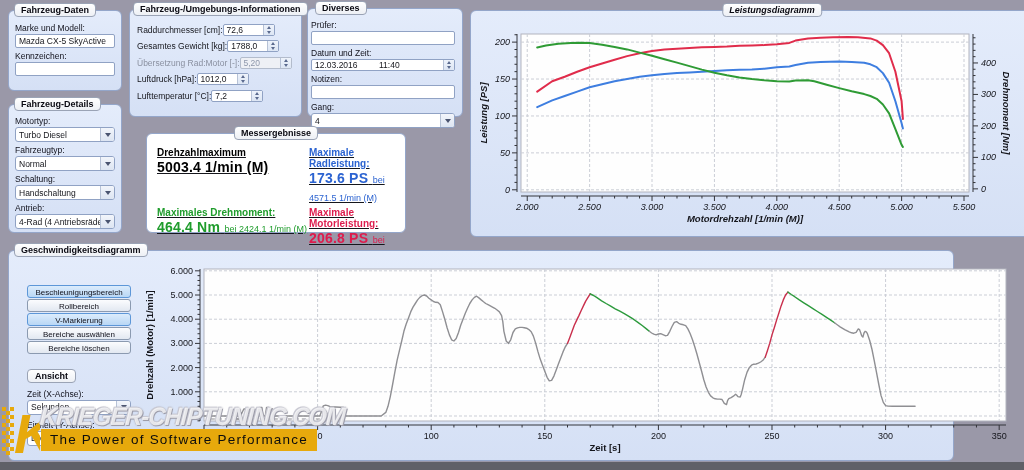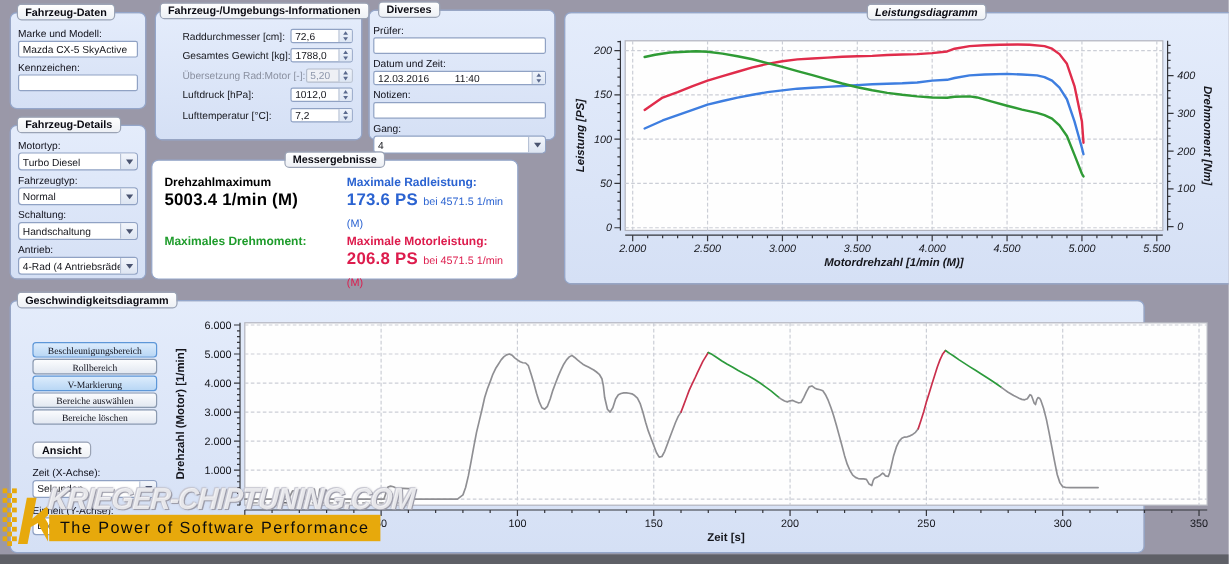--- a/index.html
+++ b/index.html
@@ -20,28 +20,28 @@
   .dd{width:13px;align-self:stretch;display:flex;align-items:center;justify-content:center;
       background:linear-gradient(180deg,#f2f5fb,#dde5f2);border-left:1px solid #b7c2d6;}
   .tri{width:0;height:0;border-left:3px solid transparent;border-right:3px solid transparent;
        border-top:4px solid #4a5470;}
   .spinbox{display:flex;background:#fff;border:1px solid #90a2c4;border-radius:2px;height:12px;width:52px;box-sizing:border-box;}
   .spinval{flex:1;font-size:8.5px;line-height:11px;padding:0 3px;white-space:nowrap;overflow:hidden;}
   .spinbtns{width:10px;display:flex;flex-direction:column;align-items:center;justify-content:space-around;
             background:linear-gradient(180deg,#eef3fb,#dde6f4);border-left:1px solid #b7c2d6;}
   .tup{width:0;height:0;border-left:2.5px solid transparent;border-right:2.5px solid transparent;border-bottom:3px solid #5a6a8e;}
   .tdn{width:0;height:0;border-left:2.5px solid transparent;border-right:2.5px solid transparent;border-top:3px solid #5a6a8e;}
-  .urow{display:flex;justify-content:space-between;align-items:center;margin-top:4.5px;margin-left:15px;}
+  .urow{display:flex;align-items:center;margin-top:4.5px;}
   .urow .ul{font-size:8.5px;white-space:nowrap;}
   .urow.disabled .ul{color:#8a90a0;}
   .urow.disabled .spinbox{background:#eef0f5;border-color:#b3bccc;}
   .urow.disabled .spinval{color:#8e97ab;}
   .btn{display:block;width:100%;box-sizing:border-box;height:12.5px;margin-bottom:1.5px;
        background:linear-gradient(180deg,#fbfcfe,#e2e8f1);border:1px solid #8b9ab0;border-radius:3px;
-       font-size:8px;text-align:center;line-height:11px;white-space:nowrap;overflow:hidden;color:#10101a;font-family:Liberation Serif, serif;}
+       font-size:8px;text-align:center;line-height:11px;white-space:nowrap;overflow:hidden;color:#10101a;}
   .btn.active{background:linear-gradient(180deg,#dcecfc,#b9d7f5);border-color:#5d97d8;}
   .tab2{display:inline-block;background:linear-gradient(180deg,#ffffff,#edf0f5);border:1px solid #9aa3b5;
         border-radius:4px;padding:1px 7px;font-weight:bold;font-size:9px;color:#0a0a12;}
   #p-mess{background:#ffffff;}
   .mess-grid{display:grid;grid-template-columns:152px 1fr;row-gap:2px;padding:13px 6px 4px 10px;}
   .res-name{font-weight:bold;font-size:10px;}
   .res-val{font-weight:bold;font-size:14px;letter-spacing:0.2px;}
   .res-suffix{font-size:9px;}
   svg text{font-family:"Liberation Sans","DejaVu Sans",sans-serif;}
   #logo{position:absolute;left:2px;top:401px;z-index:50;width:360px;height:60px;pointer-events:none;}
@@ -177,34 +177,36 @@
       <span class="flabel">Gang:</span>
       <div class="select">
         <span class="selval">4</span>
         <span class="dd">
             <i class="tri"></i>
           </span>
       </div>
     </div>
   </div>
 
-  <div class="panel" id="p-mess" style="left:126px;top:133px;width:306px;height:100px;">
+  <div class="panel" id="p-mess" style="left:146px;top:133px;width:260px;height:100px;text-decoration:underline;">
     <span class="tab center">Messergebnisse</span>
     <div class="mess-grid">
       <div>
         <div class="res-name" style="color: rgb(0, 0, 0);">Drehzahlmaximum</div>
         <div><span class="res-val" style="color: rgb(0, 0, 0);">5003.4 1/min (M)</span></div>
       </div>
       <div>
         <div class="res-name" style="color: rgb(43, 99, 209);">Maximale Radleistung:</div>
         <div><span class="res-val" style="color: rgb(43, 99, 209);">173.6 PS</span>
              <span class="res-suffix" style="color: rgb(43, 99, 209);">bei 4571.5 1/min (M)</span></div>
       </div>
       <div>
         <div class="res-name" style="color: rgb(31, 156, 44);">Maximales Drehmoment:</div>
+        <div><span class="res-val" style="color: rgb(31, 156, 44);">464.4 Nm</span>
+             <span class="res-suffix" style="color: rgb(31, 156, 44);">bei 2424.1 1/min (M)</span></div>
       </div>
       <div>
         <div class="res-name" style="color: rgb(221, 28, 77);">Maximale Motorleistung:</div>
         <div><span class="res-val" style="color: rgb(221, 28, 77);">206.8 PS</span>
              <span class="res-suffix" style="color: rgb(221, 28, 77);">bei 4571.5 1/min (M)</span></div>
       </div>
     </div>
   </div>
 
   <div class="panel" id="p-power" style="left:470px;top:10px;width:604px;height:227px;font-style:italic;">

